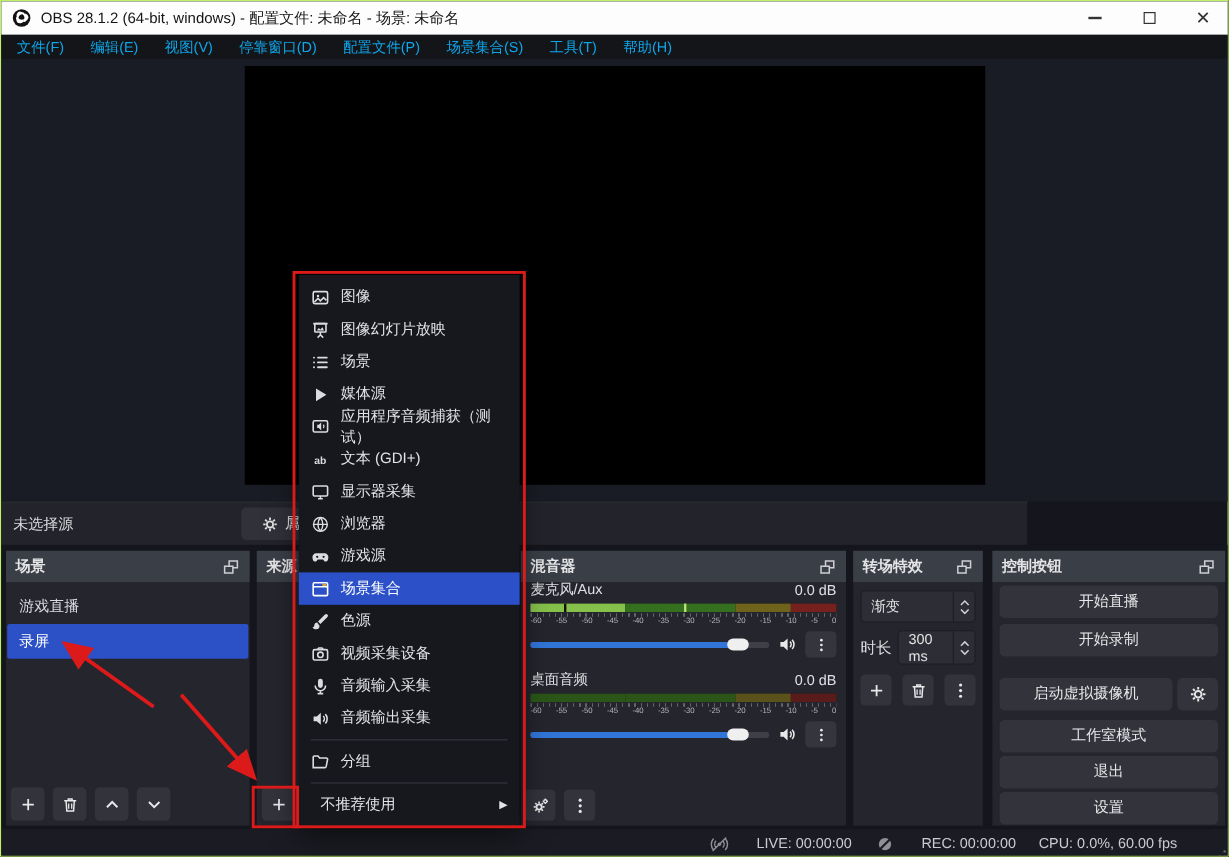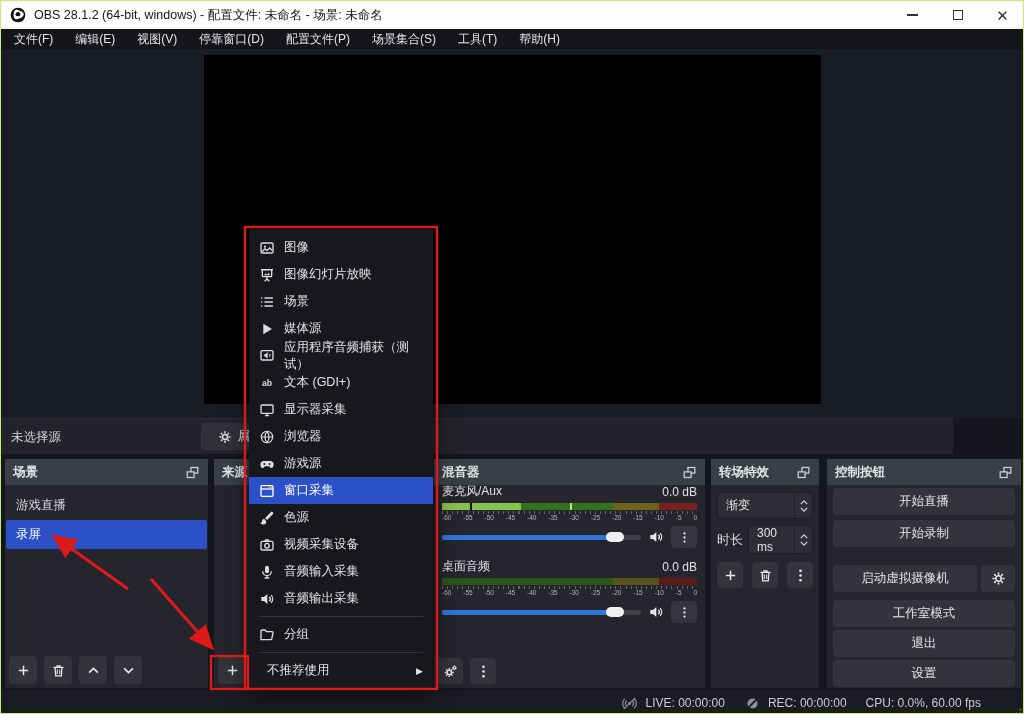--- a/index.html
+++ b/index.html
@@ -17,28 +17,28 @@
   #wintitle{margin-left:8px;font-size:12.5px;color:#151515;}
   #wincontrols{margin-left:auto;display:flex;height:100%;}
   .wbtn{width:45px;height:100%;display:flex;align-items:center;justify-content:center;color:#333;}
   .wbtn.minimize span{display:block;width:11px;height:1.5px;background:#333;}
   .wbtn.maximize span{display:block;width:10px;height:10px;border:1.4px solid #333;box-sizing:border-box;}
   .wbtn.close{font-size:15px;line-height:1;}
 
   
   #menubar{position:absolute;left:0;top:28px;width:1024px;height:20px;background:#141519;
            display:flex;align-items:center;padding-left:2px;}
-  .mb-item{padding:0 11px;font-size:12px;color:#e5e5e5;line-height:20px;}
+  .mb-item{padding:0 11px;font-size:12px;color:#0ea5e9;line-height:20px;}
 
   
   #preview{position:absolute;left:0;top:48px;width:1024px;height:369px;background:#1a1c25;}
   #canvas{position:absolute;left:203px;top:6px;width:617px;height:349px;background:#000;}
 
   
-  #ctxbar{position:absolute;left:0;top:417px;width:952px;height:36px;background:#23242b;
+  #ctxbar{position:absolute;left:0;top:417px;width:855px;height:36px;background:#23242b;
           border-top:1px solid #2c2d34;}
   #nosource{position:absolute;left:10px;top:0;height:36px;display:flex;align-items:center;
             font-size:12.5px;color:#d9d9dc;}
   #props-btn{position:absolute;left:200px;top:4px;height:27px;width:78px;background:#303139;
              border-radius:4px;display:flex;align-items:center;justify-content:center;gap:6px;
              color:#e6e6e6;font-size:12.5px;}
   #props-btn .ic{width:14px;height:14px;color:#e0e0e0}
 
   
   #docks{position:absolute;left:0;top:453px;width:1024px;height:237px;background:#15161d;}
@@ -111,21 +111,21 @@
         display:flex;align-items:center;justify-content:center;margin:0 6px;}
   .vcrow{display:flex;gap:4px;margin:0 6px;}
   .vcrow .cbtn{flex:1;margin:0;}
   .vcbtn{width:34px;height:27px;background:#32333b;border-radius:4px;color:#e6e6e8;
          display:flex;align-items:center;justify-content:center;}
   .vcbtn .ic{width:15px;height:15px}
 
   
   #statusbar{position:absolute;left:0;top:690px;width:1024px;height:24px;background:#1b1c23;
              display:flex;align-items:center;justify-content:flex-end;font-size:12px;color:#cbcbd1;}
-  .sb-item{display:flex;align-items:center;gap:7px;margin-right:19px;}
+  .sb-item{display:flex;align-items:center;gap:22px;margin-right:19px;}
   .sb-ic{width:17px;height:17px;color:#8f8f97}
   #sb-grip{width:10px;height:10px;margin-right:3px;align-self:flex-end;color:#6d6d75}
 
   
   #src-menu{position:absolute;left:248px;top:228px;width:184px;background:#17181e;z-index:40;
             padding:5px 0;box-shadow:0 8px 22px rgba(0,0,0,.55);}
   .menu-item{height:27px;display:flex;align-items:center;padding:0 10px;gap:9px;
              font-size:12.5px;color:#e3e3e6;}
   .menu-item .mi{width:16px;height:16px;color:#dcdce0;flex:none}
   .menu-item.hl{background:#2b50c8;color:#fff;}
@@ -609,21 +609,21 @@
        <span>游戏源</span>
      </div>
      <div class="menu-item hl">
        <span class="mi ic">
           <svg viewBox="0 0 24 24" fill="none" stroke="currentColor" stroke-width="2">
             <rect x="3" y="4" width="18" height="16" rx="1.5"></rect>
             <path d="M3 9h18"></path>
             <rect x="14.5" y="5.3" width="4.8" height="2.6" fill="#e0a32e" stroke="none"></rect>
           </svg>
         </span>
-       <span>窗口采集</span>
+       <span>场景集合</span>
      </div>
      <div class="menu-item">
        <span class="mi ic">
           <svg viewBox="0 0 24 24" fill="currentColor">
             <path d="M20.8 3.2a2.2 2.2 0 00-3.1 0L9 11.9l3.1 3.1 8.7-8.7a2.2 2.2 0 000-3.1z"></path>
             <path d="M8 13.2c-2 0-3.6 1.5-3.6 3.5 0 1.5-1 2.5-2.4 2.7 1 1.5 2.7 2.2 4.4 2.2a4.4 4.4 0 004.5-4.4z"></path>
           </svg>
         </span>
        <span>色源</span>
      </div>

